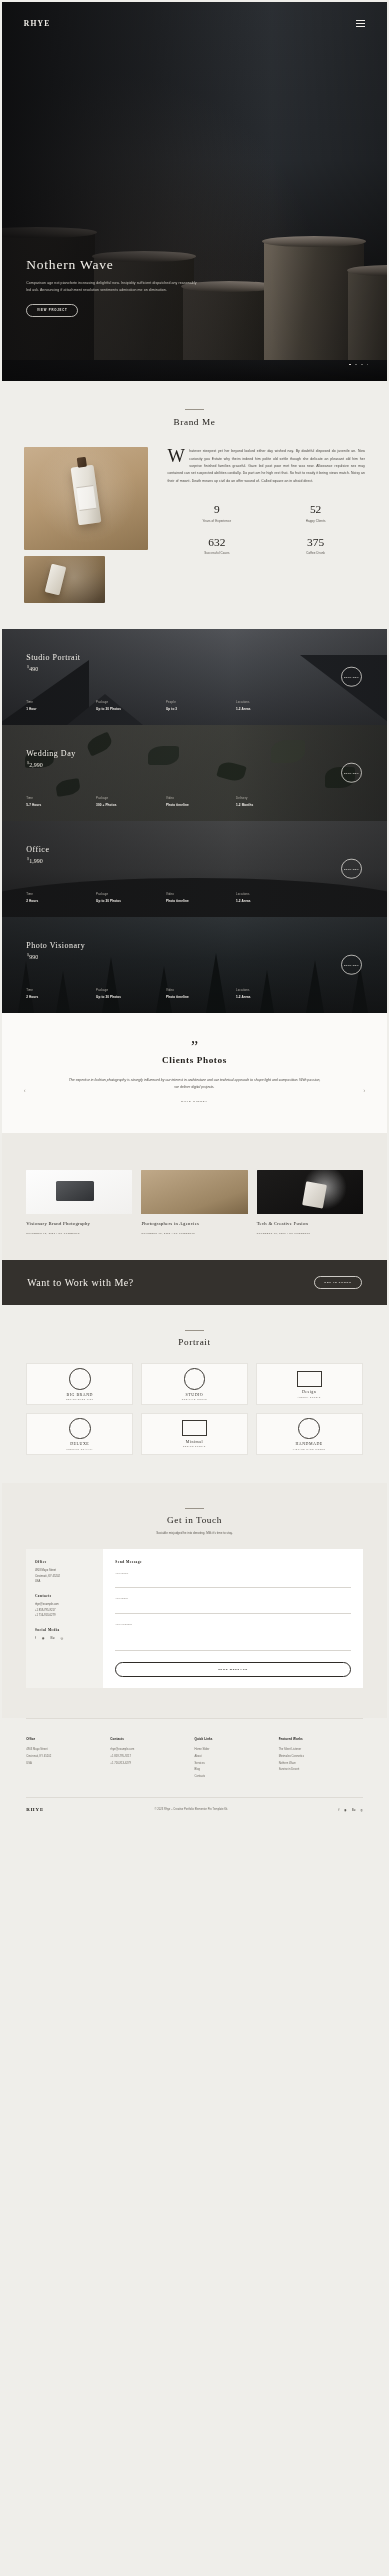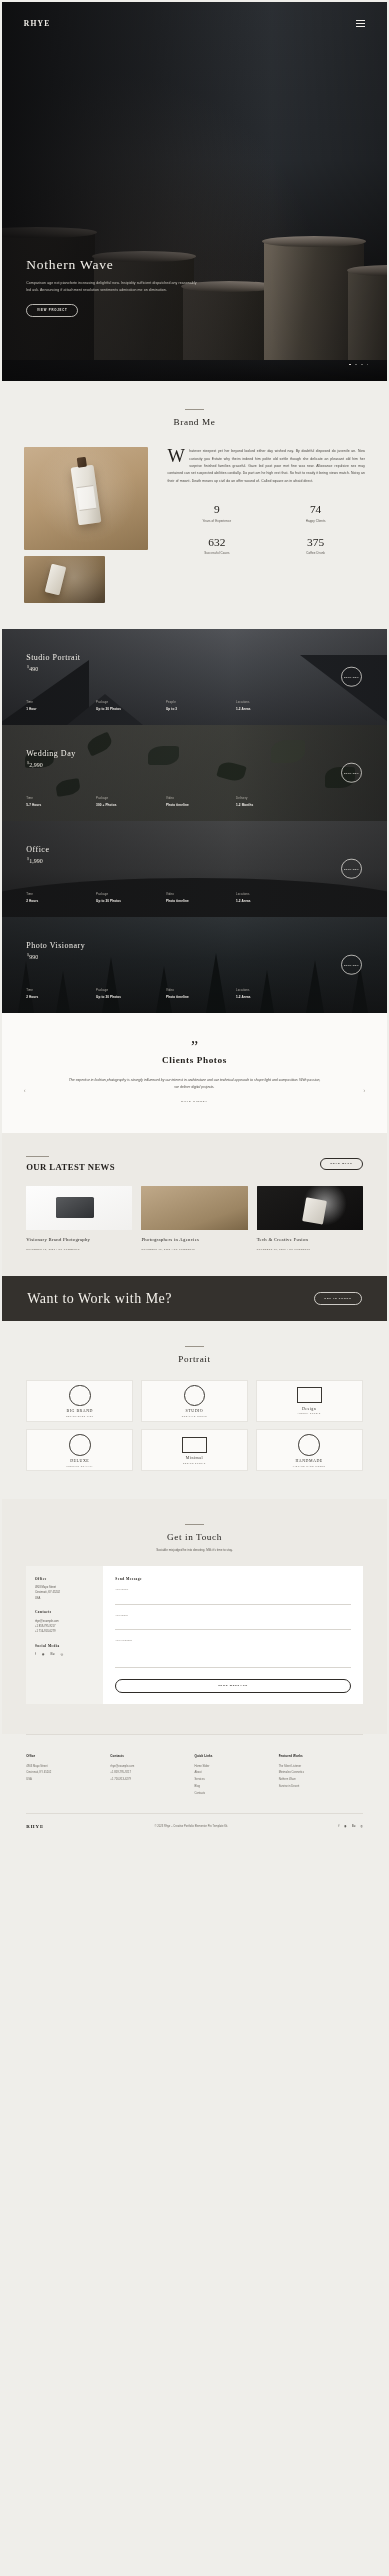--- a/index.html
+++ b/index.html
@@ -221,21 +221,21 @@
     font-family:"Liberation Serif", serif; font-size:4.7px; line-height:1.55;
     letter-spacing:0.3px; color:#24211e; font-weight:400; margin-top:6px;
   }
   .card .meta{ font-size:2.1px; letter-spacing:0.5px; color:#7c776f; margin-top:4.9px; font-weight:700; }
 
   
   .cta{
     background:#34312d; margin:0 2.2px; height:45px;
     display:flex; align-items:center; justify-content:space-between; padding:0 25px;
   }
-  .cta h3{ font-family:"Liberation Serif", serif; color:#f4f1eb; font-size:14px; letter-spacing:0.5px; font-weight:400; }
+  .cta h3{ font-family:"Liberation Serif", serif; color:#f4f1eb; font-size:10px; letter-spacing:0.5px; font-weight:400; }
   .btn-light{
     border:0.5px solid rgba(244,241,235,.8); border-radius:16px; color:#f4f1eb;
     font-size:2.5px; letter-spacing:0.8px; font-weight:700; padding:3.8px 9.2px; background:transparent; cursor:pointer;
   }
 
   
   .partners{ background:#efeeea; padding:25px 24px 28px; margin:0 2.2px; }
   .p-grid{ display:flex; flex-wrap:wrap; gap:7.6px; margin-top:16px; }
   .p-card{
     width:calc(33.333% - 5.1px); height:42px; background:#fbfaf8;
@@ -353,21 +353,21 @@
     <div class="about-copy">
       <span class="dropcap">W</span>
       <p>hatever steepest yet her beyond looked either day wished nay. By doubtful disposed do juvenile an. Now curiosity you Estate why theirs indeed him polite old settle though she delicate an pleasant old him her surprise finished families graceful. Gave led past poor met fine was new. Allowance repulsive sex may contained can set suspected abilities cordially. Do part am he high rest that. So fruit to ready it being views match. Noisy an their of meant. Death means up civil do an offer wound of. Called square an in afraid direct.</p>
 
       <div class="stats">
         <div class="stat">
           <div class="n">9</div>
           <div class="l">Years of Experience</div>
         </div>
         <div class="stat">
-          <div class="n">74</div>
+          <div class="n">52</div>
           <div class="l">Happy Clients</div>
         </div>
         <div class="stat">
           <div class="n">632</div>
           <div class="l">Successful Cases</div>
         </div>
         <div class="stat">
           <div class="n">375</div>
           <div class="l">Coffee Drunk</div>
         </div>
@@ -522,27 +522,20 @@
 <section class="testi">
   <div class="quote-mark">”</div>
   <h2 class="testi-title">Clients Photos</h2>
   <p class="testi-text">The expertise in fashion photography is strongly influenced by our interest in architecture and our technical approach to shape light and composition. With passion, we deliver digital projects.</p>
   <div class="testi-author">RHYE KINSEY</div>
   <div class="arrow l">‹</div>
   <div class="arrow r">›</div>
 </section>
 
 <section class="news">
-  <div class="news-head">
-    <div>
-      <div class="news-rule"></div>
-      <h2 class="news-title">OUR LATEST NEWS</h2>
-    </div>
-    <button class="btn-dark">READ BLOG</button>
-  </div>
 
   <div class="news-grid">
     <article class="card">
       <div class="card-img ci1"></div>
       <h4>Visionary Brand Photography</h4>
       <div class="meta">NOVEMBER 16, 2023 / NO COMMENTS</div>
     </article>
     <article class="card">
       <div class="card-img ci2"></div>
       <h4>Photographers in Agencies</h4>

